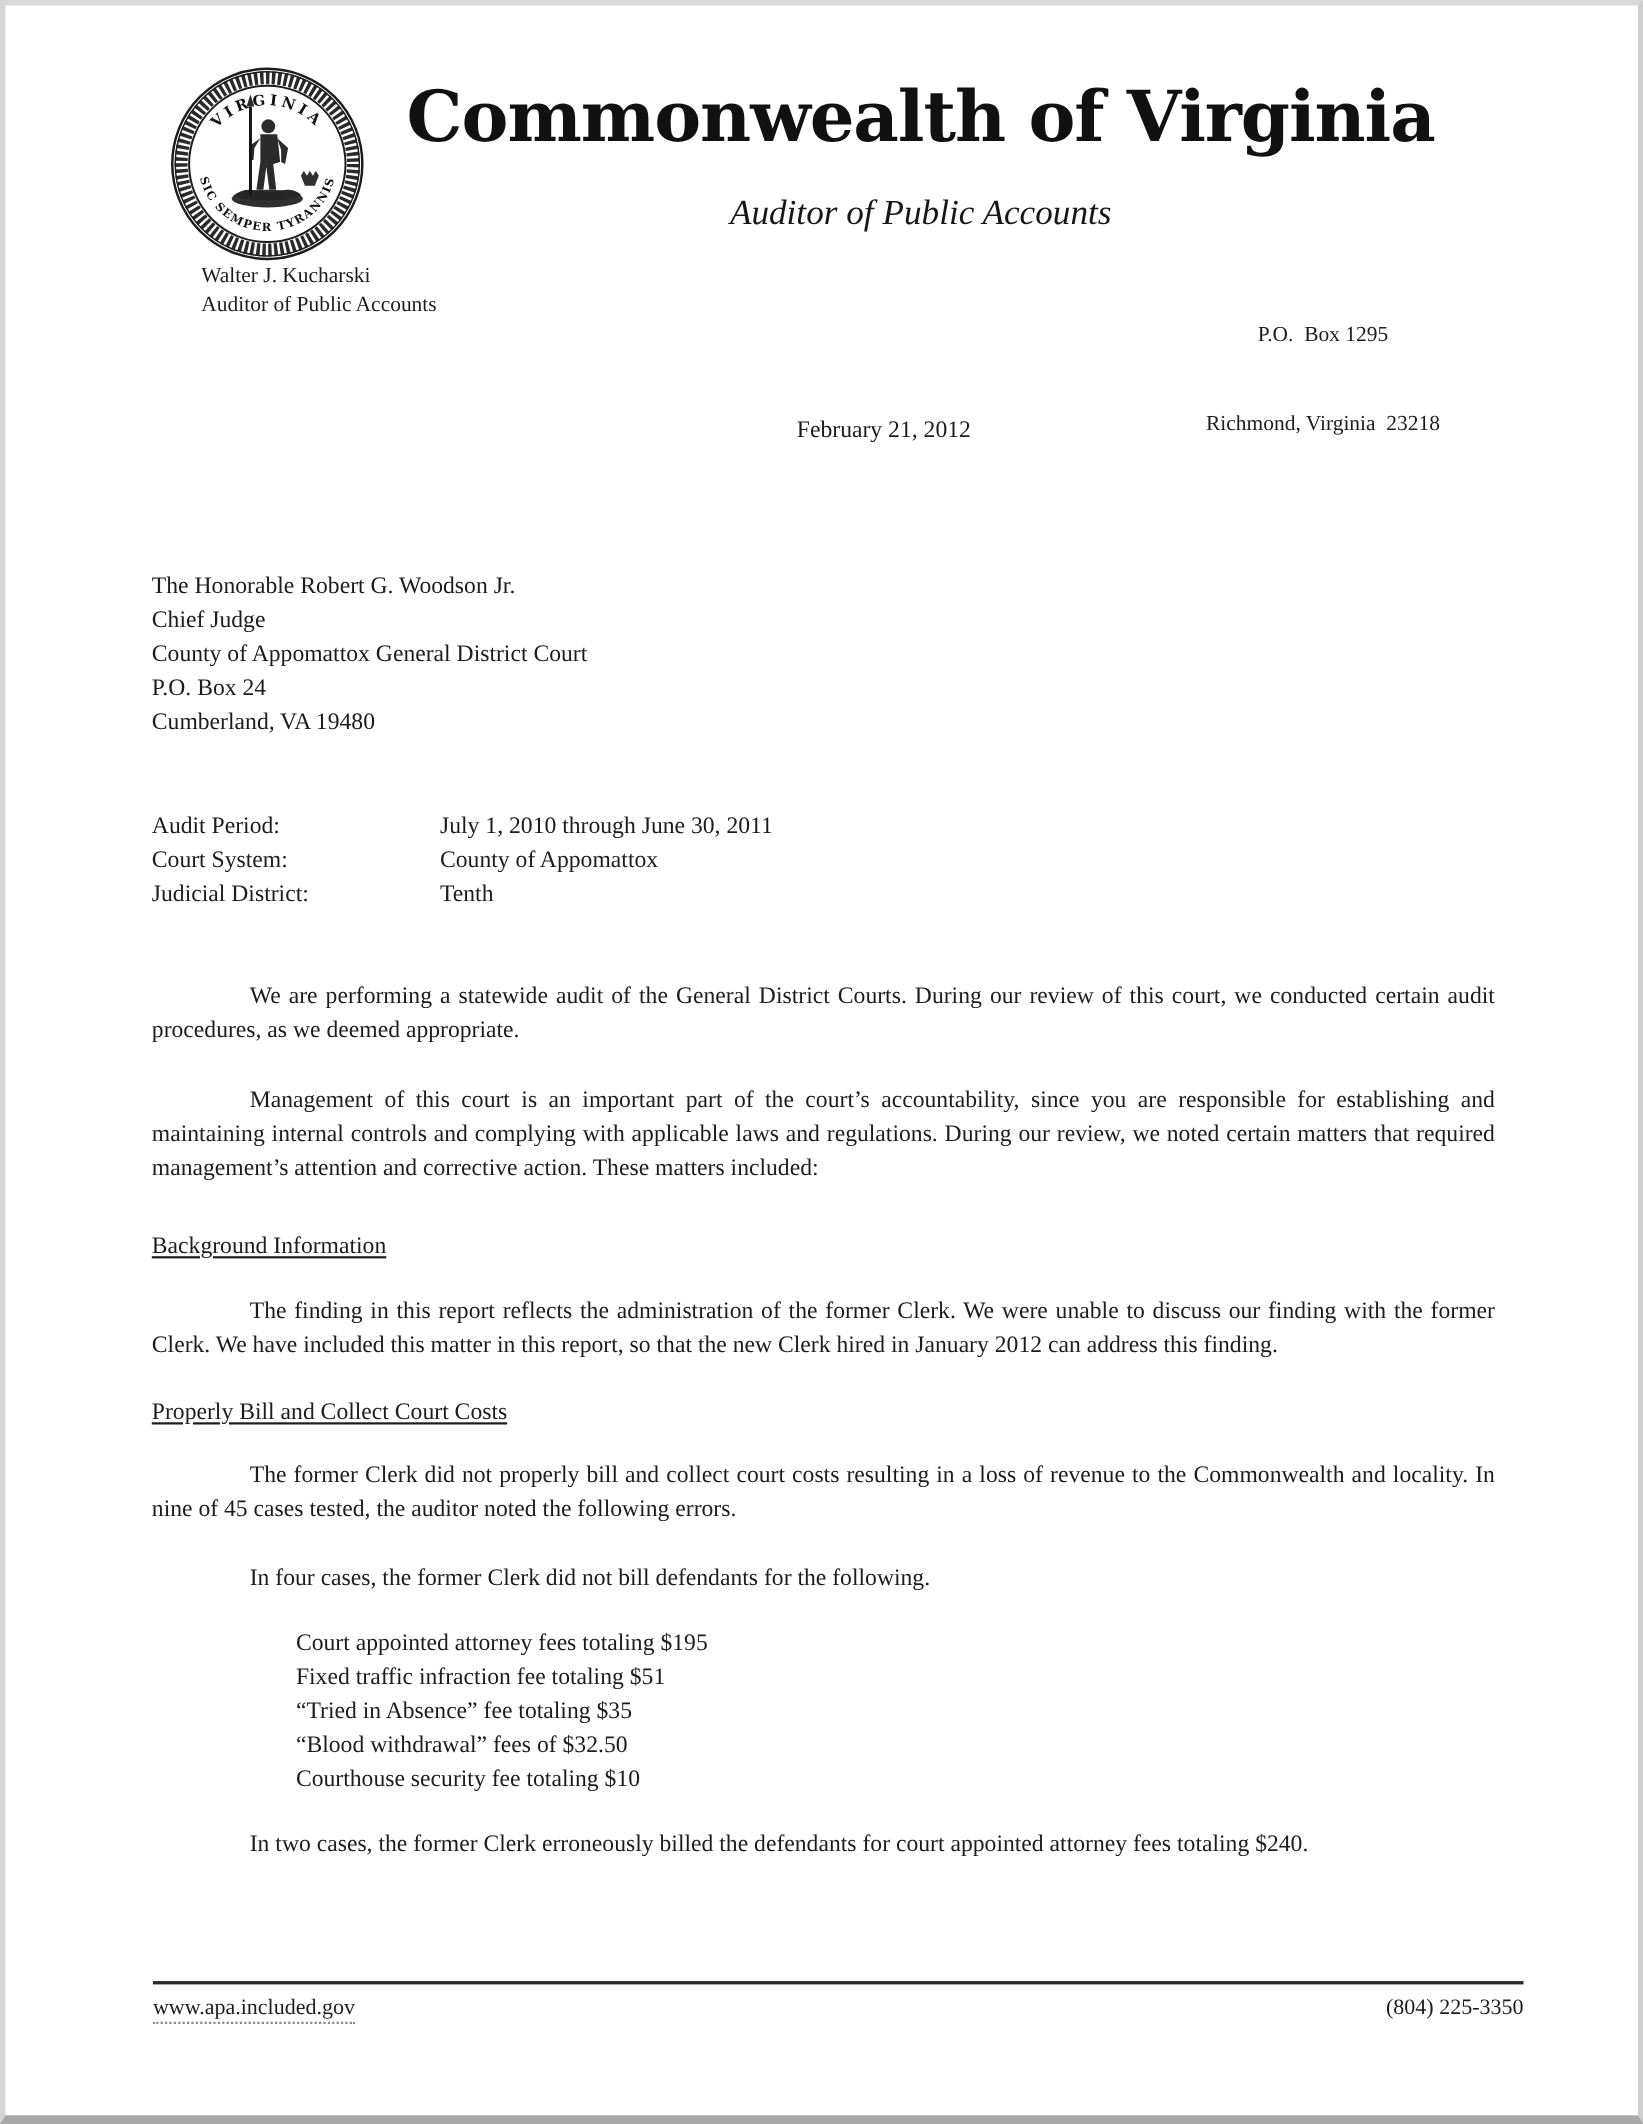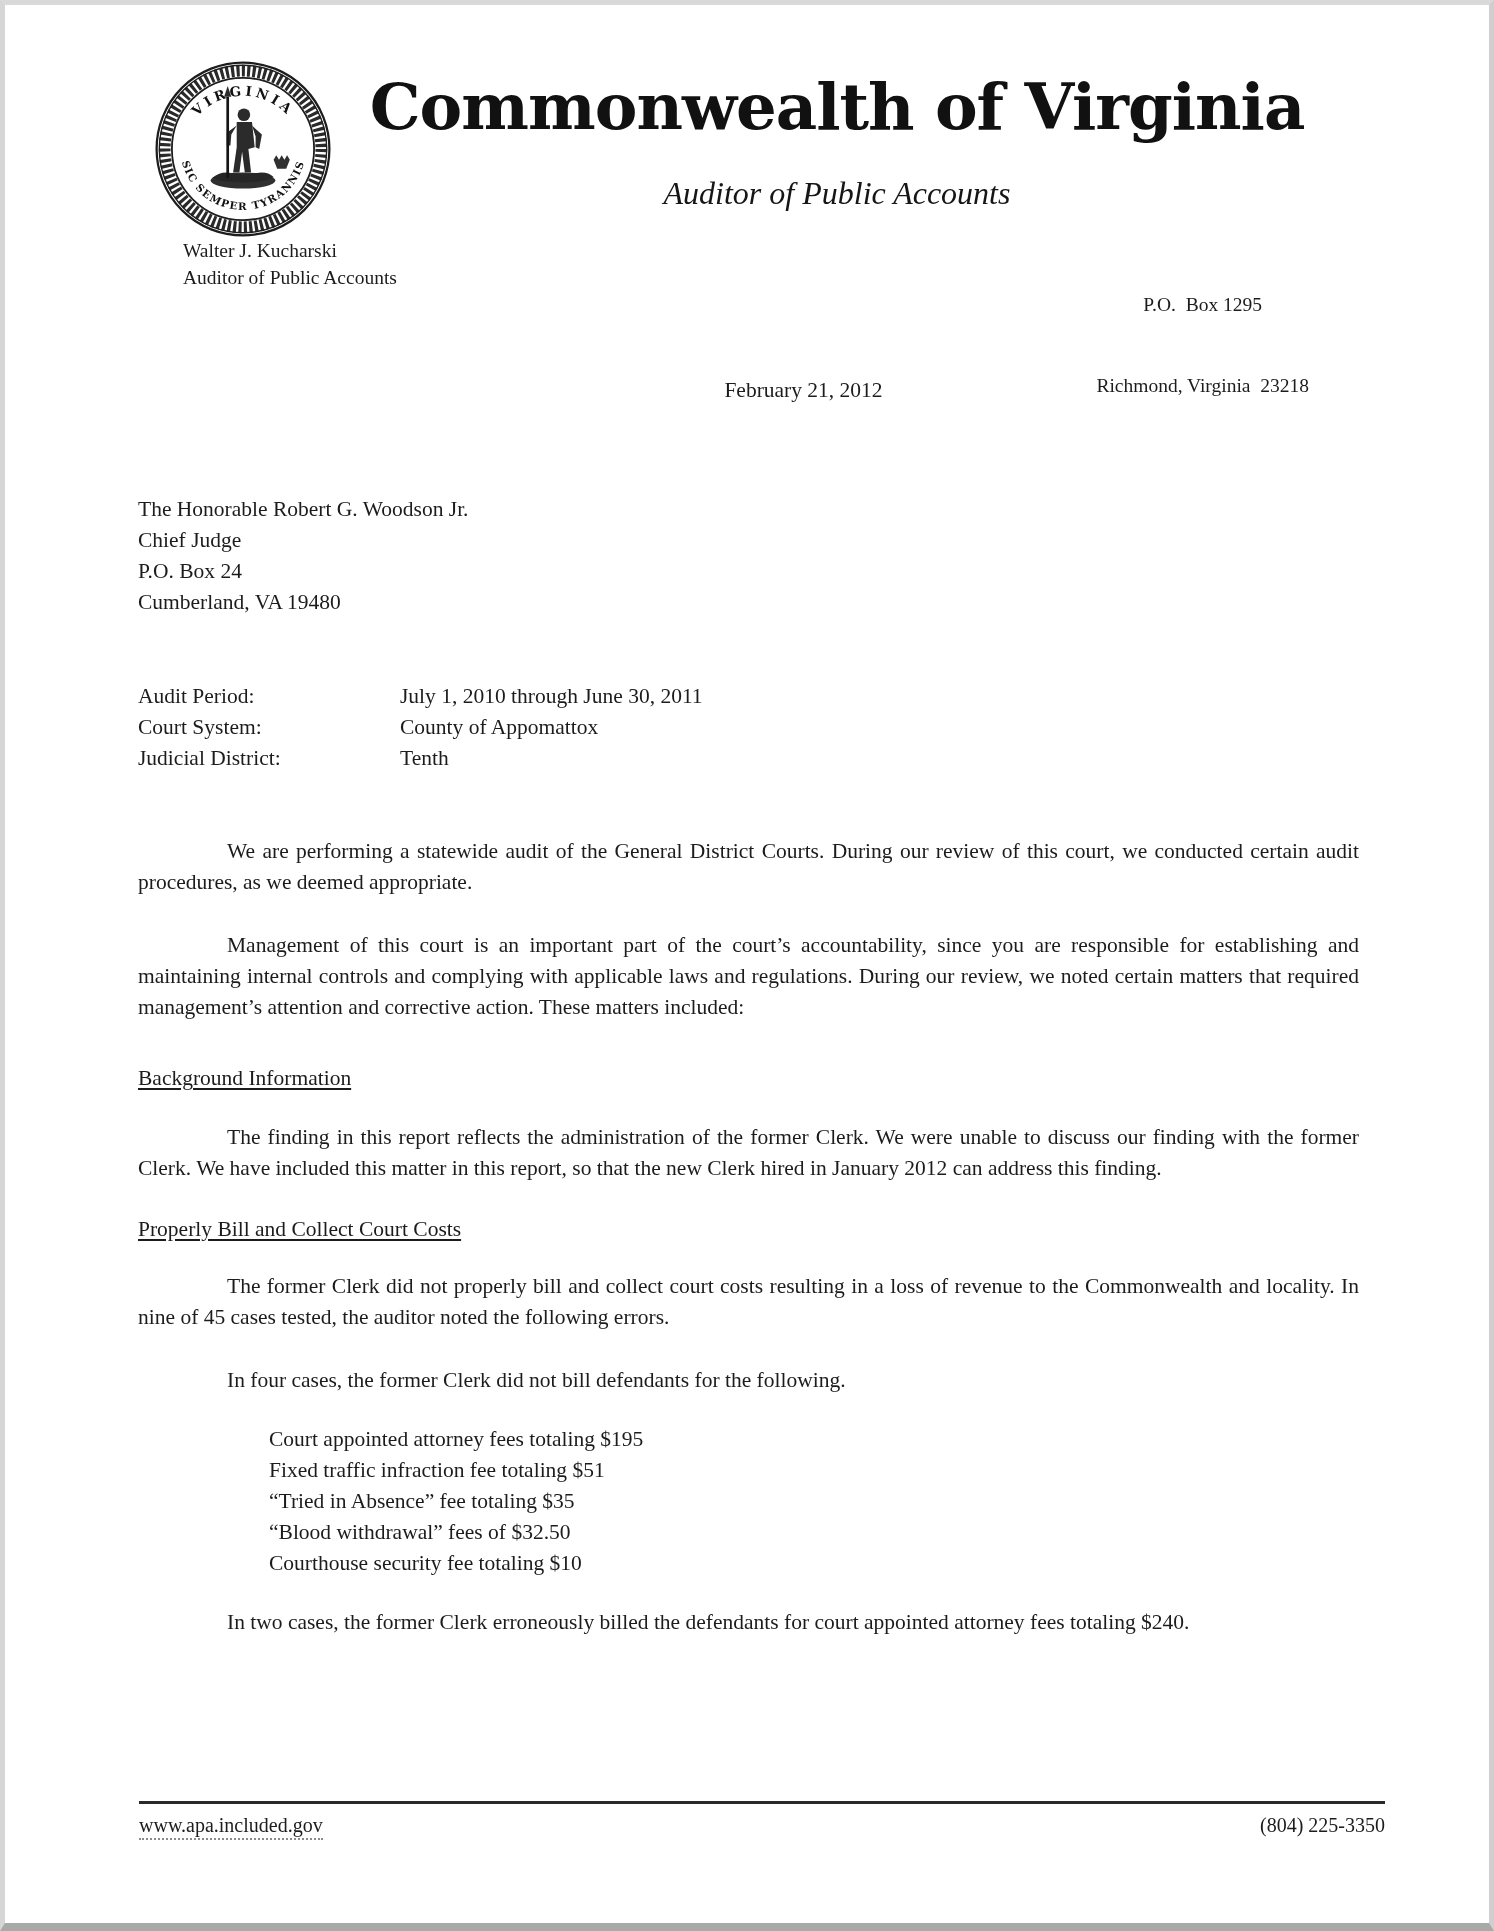--- a/index.html
+++ b/index.html
@@ -44,21 +44,21 @@
     font-size:19.5px;line-height:27px;
     white-space:pre;
   }
   
   .content{
     position:absolute;left:0;top:0;right:0;
     padding:370px 130px 0 133px;
     font-size:21.5px;line-height:31px;
   }
   .date-line{text-align:center;padding-left:110px;}
-  .recipient{margin-top:88px;}
+  .recipient{margin-top:111px;}
   .audit-info{margin-top:63px;}
   .audit-row{display:flex;}
   .audit-label{width:262px;flex:0 0 262px;}
   .content p{margin:0;text-indent:89px;}
   .justify{text-align:justify;}
   .p1{margin-top:62px !important;}
   .p2{margin-top:32px !important;}
   .section-heading{
     margin:0;margin-top:40px;
     font-size:21.5px;line-height:31px;font-weight:normal;
@@ -135,20 +135,21 @@
     <div>Richmond, Virginia  23218</div>
   </div>
 
   <div class="content">
 
     <div class="date-line">February 21, 2012</div>
 
     <div class="recipient">
       <div>The Honorable Robert G. Woodson Jr.</div>
       <div>Chief Judge</div>
+      <div>County of Appomattox General District Court</div>
       <div>P.O. Box 24</div>
       <div>Cumberland, VA 19480</div>
     </div>
 
     <div class="audit-info">
       <div class="audit-row">
         <span class="audit-label">Audit Period:</span>
         <span>July 1, 2010 through June 30, 2011</span>
       </div>
       <div class="audit-row">

